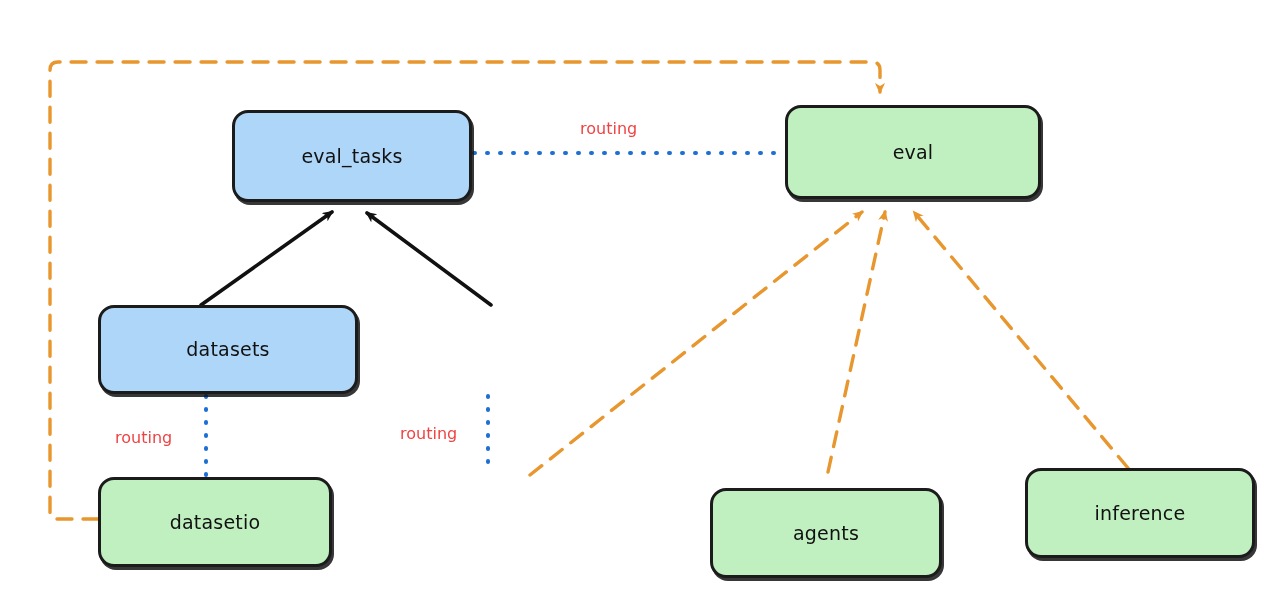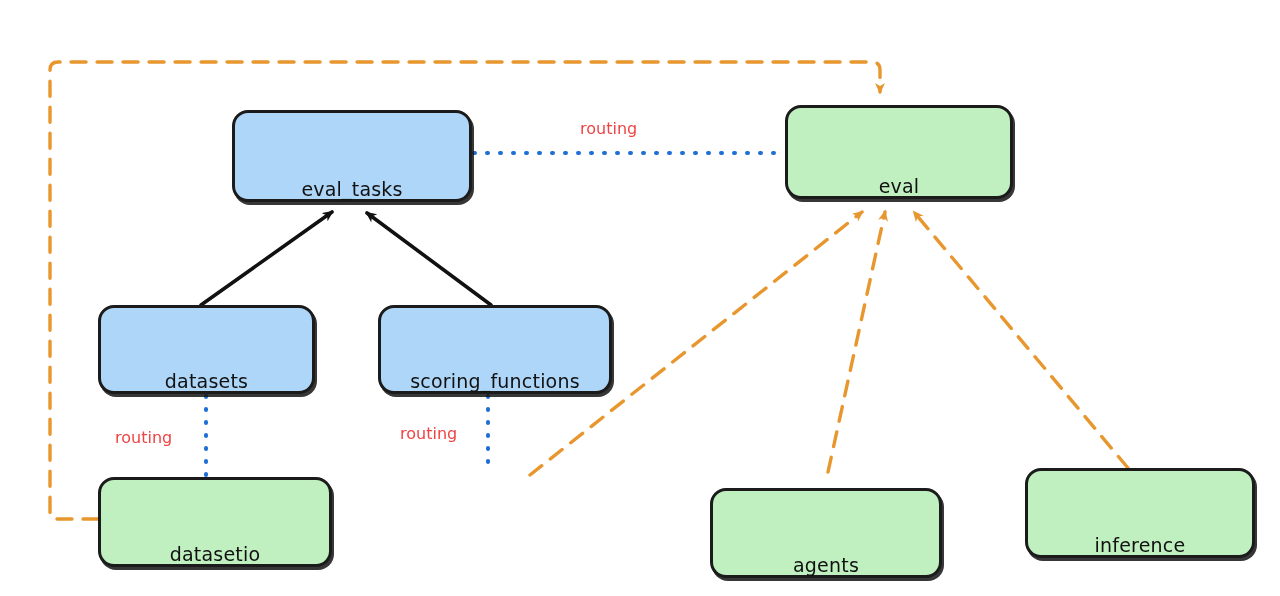--- a/index.html
+++ b/index.html
@@ -27,21 +27,21 @@
     width: 1280px;
     height: 596px;
     pointer-events: none;
   }
   .node {
     position: absolute;
     box-sizing: border-box;
     border: 3px solid #1b1b1b;
     border-radius: 16px;
     display: flex;
-    align-items: flex-end;
+    align-items: center;
     justify-content: center;
     font-family: "DejaVu Sans", sans-serif;
     font-size: 19px;
     color: #111111;
     letter-spacing: 0.2px;
     box-shadow: 2px 3px 0 rgba(20,20,20,0.85);
   }
   .node .node-label {
     display: block;
     text-align: center;
@@ -94,31 +94,28 @@
 
     <path d="M 828,472 L 885,212" fill="none" stroke="#e8962e" stroke-width="3.4" stroke-dasharray="15,11" stroke-linecap="round" marker-end="url(#arrow-orange)"></path>
 
     <path d="M 1128,468 L 914,212" fill="none" stroke="#e8962e" stroke-width="3.4" stroke-dasharray="15,11" stroke-linecap="round" marker-end="url(#arrow-orange)"></path>
   </svg>
 
   <div class="node api" style="left:232px; top:110px; width:240px; height:92px;">
     <span class="node-label">eval_tasks</span>
   </div>
 
-  <div class="node provider" style="left:785px; top:105px; width:228px; height:94px;">
+  <div class="node provider" style="left:785px; top:105px; width:256px; height:94px;">
     <span class="node-label">eval</span>
   </div>
 
-  <div class="node api" style="left:98px; top:305px; width:217px; height:89px;">
+  <div class="node api" style="left:98px; top:305px; width:260px; height:89px;">
     <span class="node-label">datasets</span>
   </div>
 
-  <div class="node api" style="left:378px; top:305px; width:234px; height:89px;">
-    <span class="node-label">scoring_functions</span>
-  </div>
 
   <div class="node provider" style="left:98px; top:477px; width:234px; height:90px;">
     <span class="node-label">datasetio</span>
   </div>
 
 
   <div class="node provider" style="left:710px; top:472px; width:232px; height:90px;margin-top:16px;">
     <span class="node-label">agents</span>
   </div>
 

